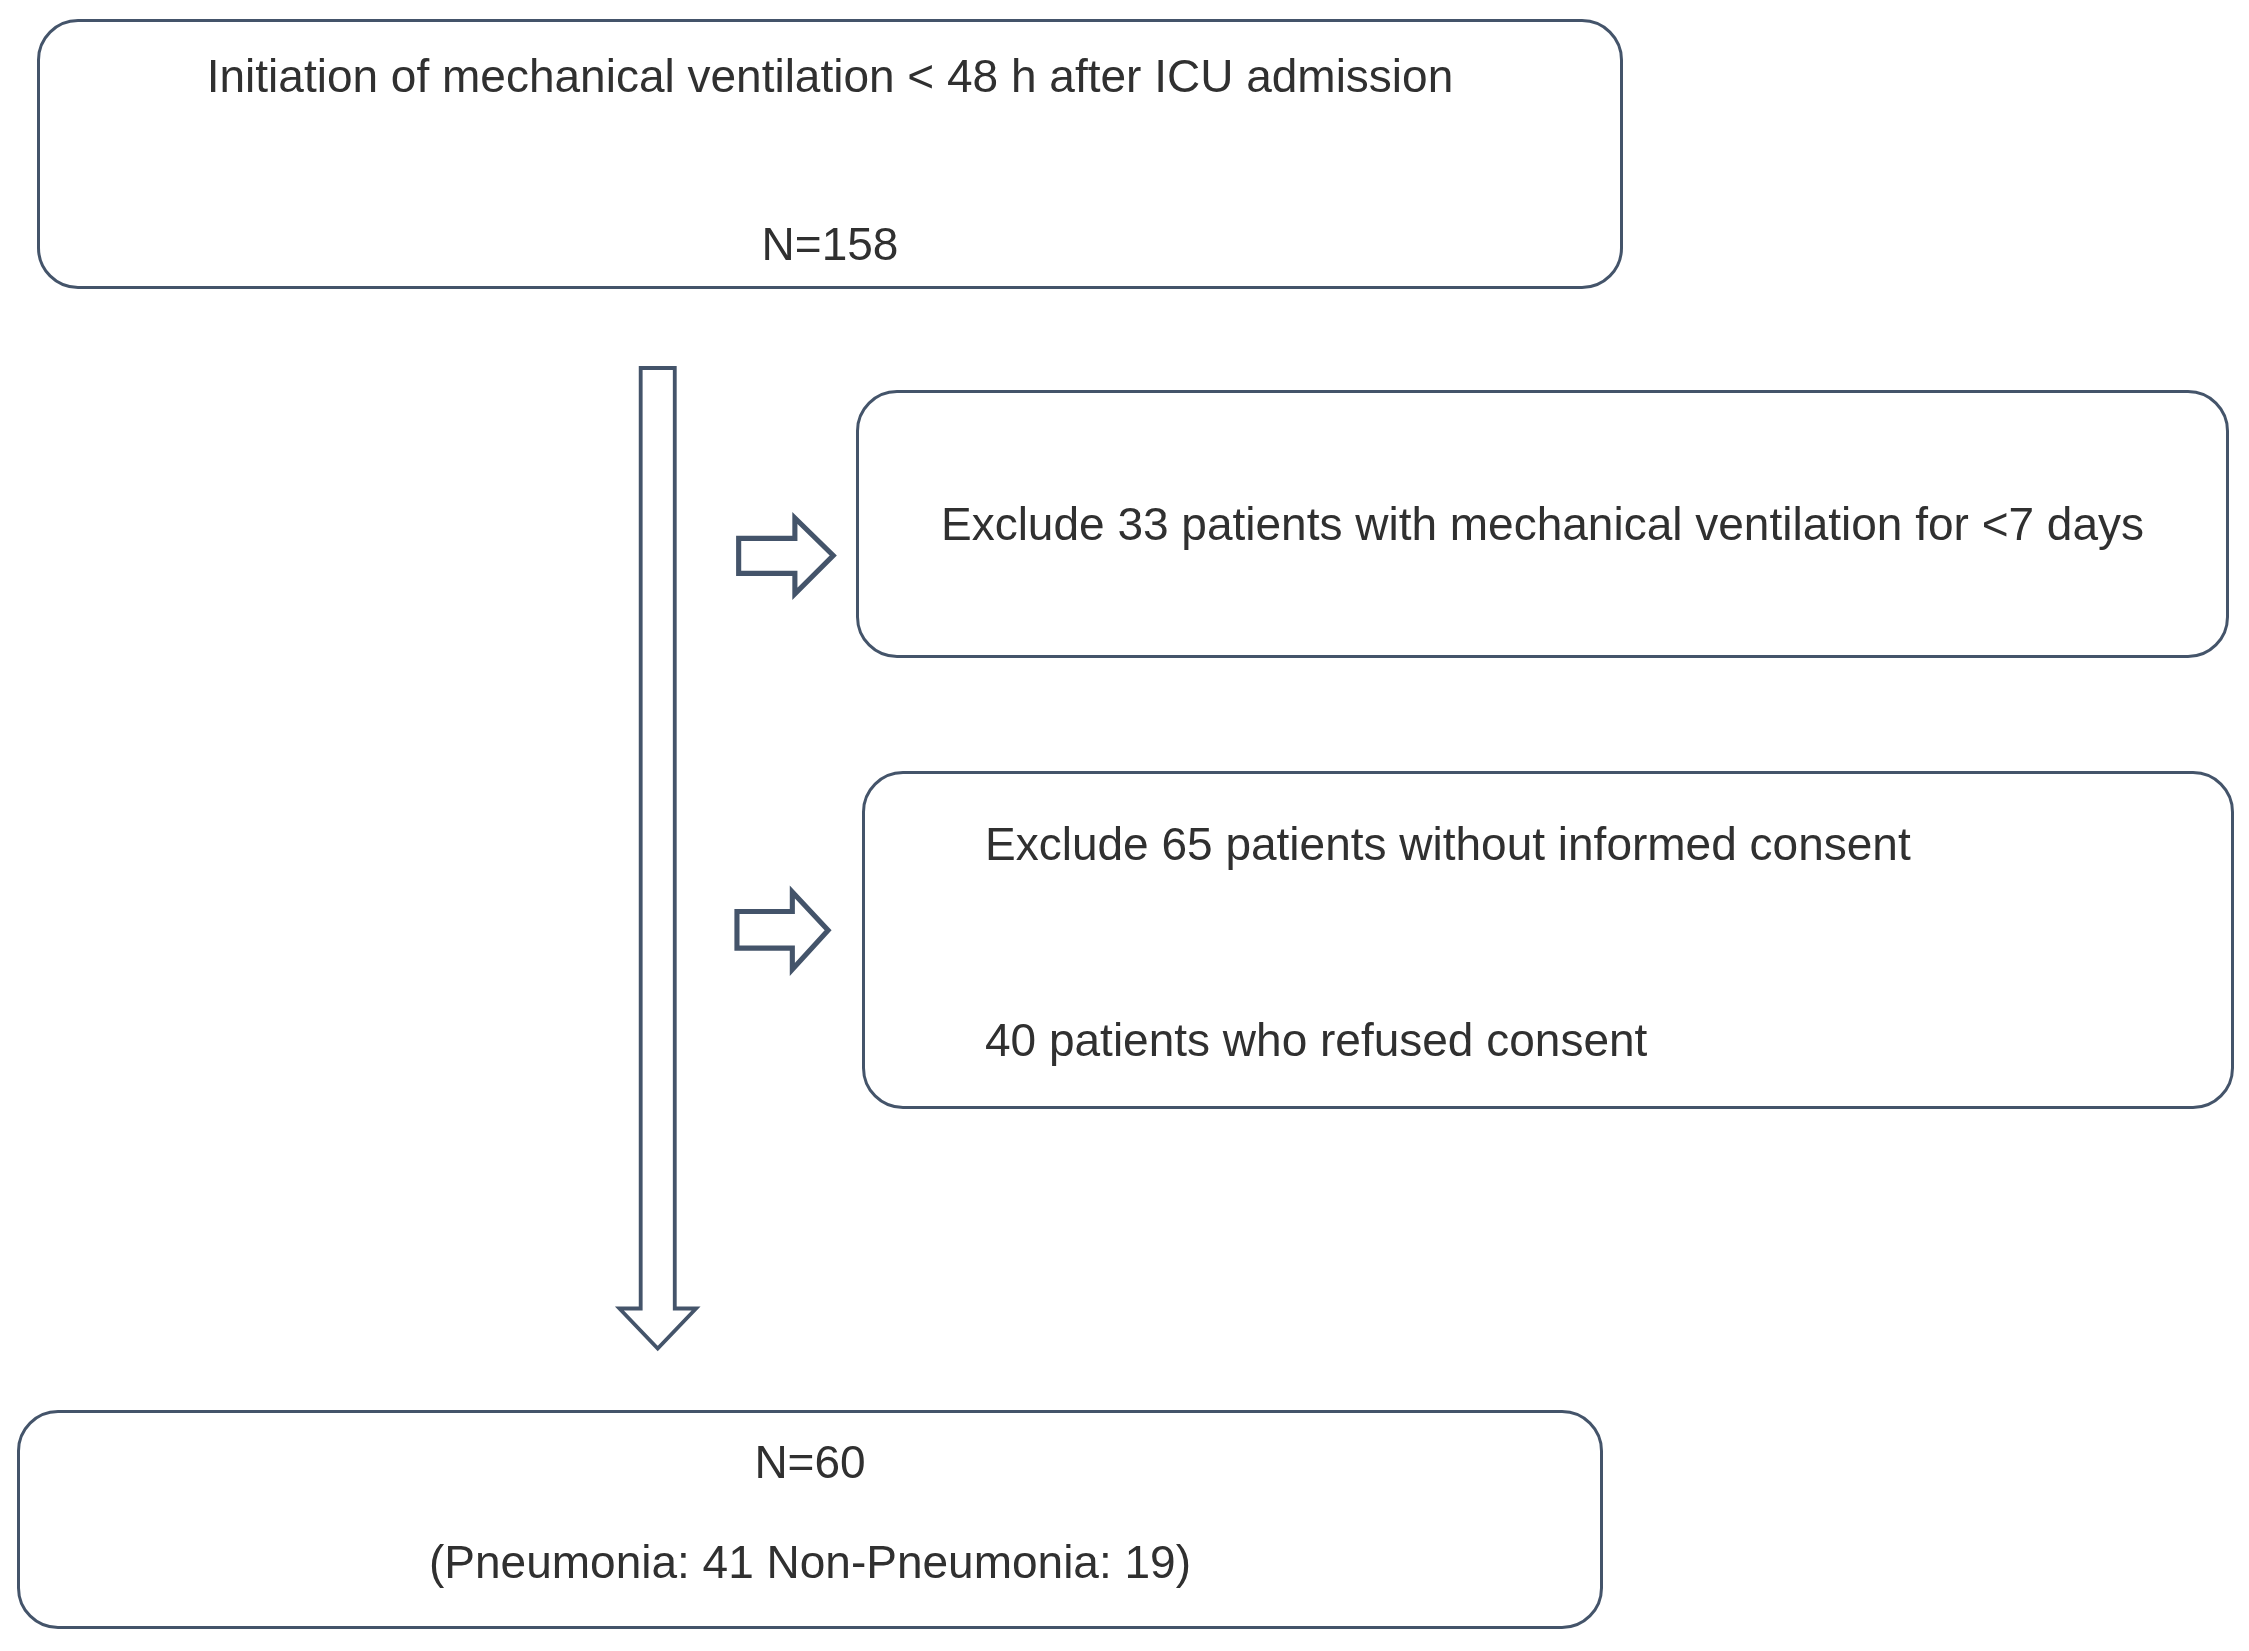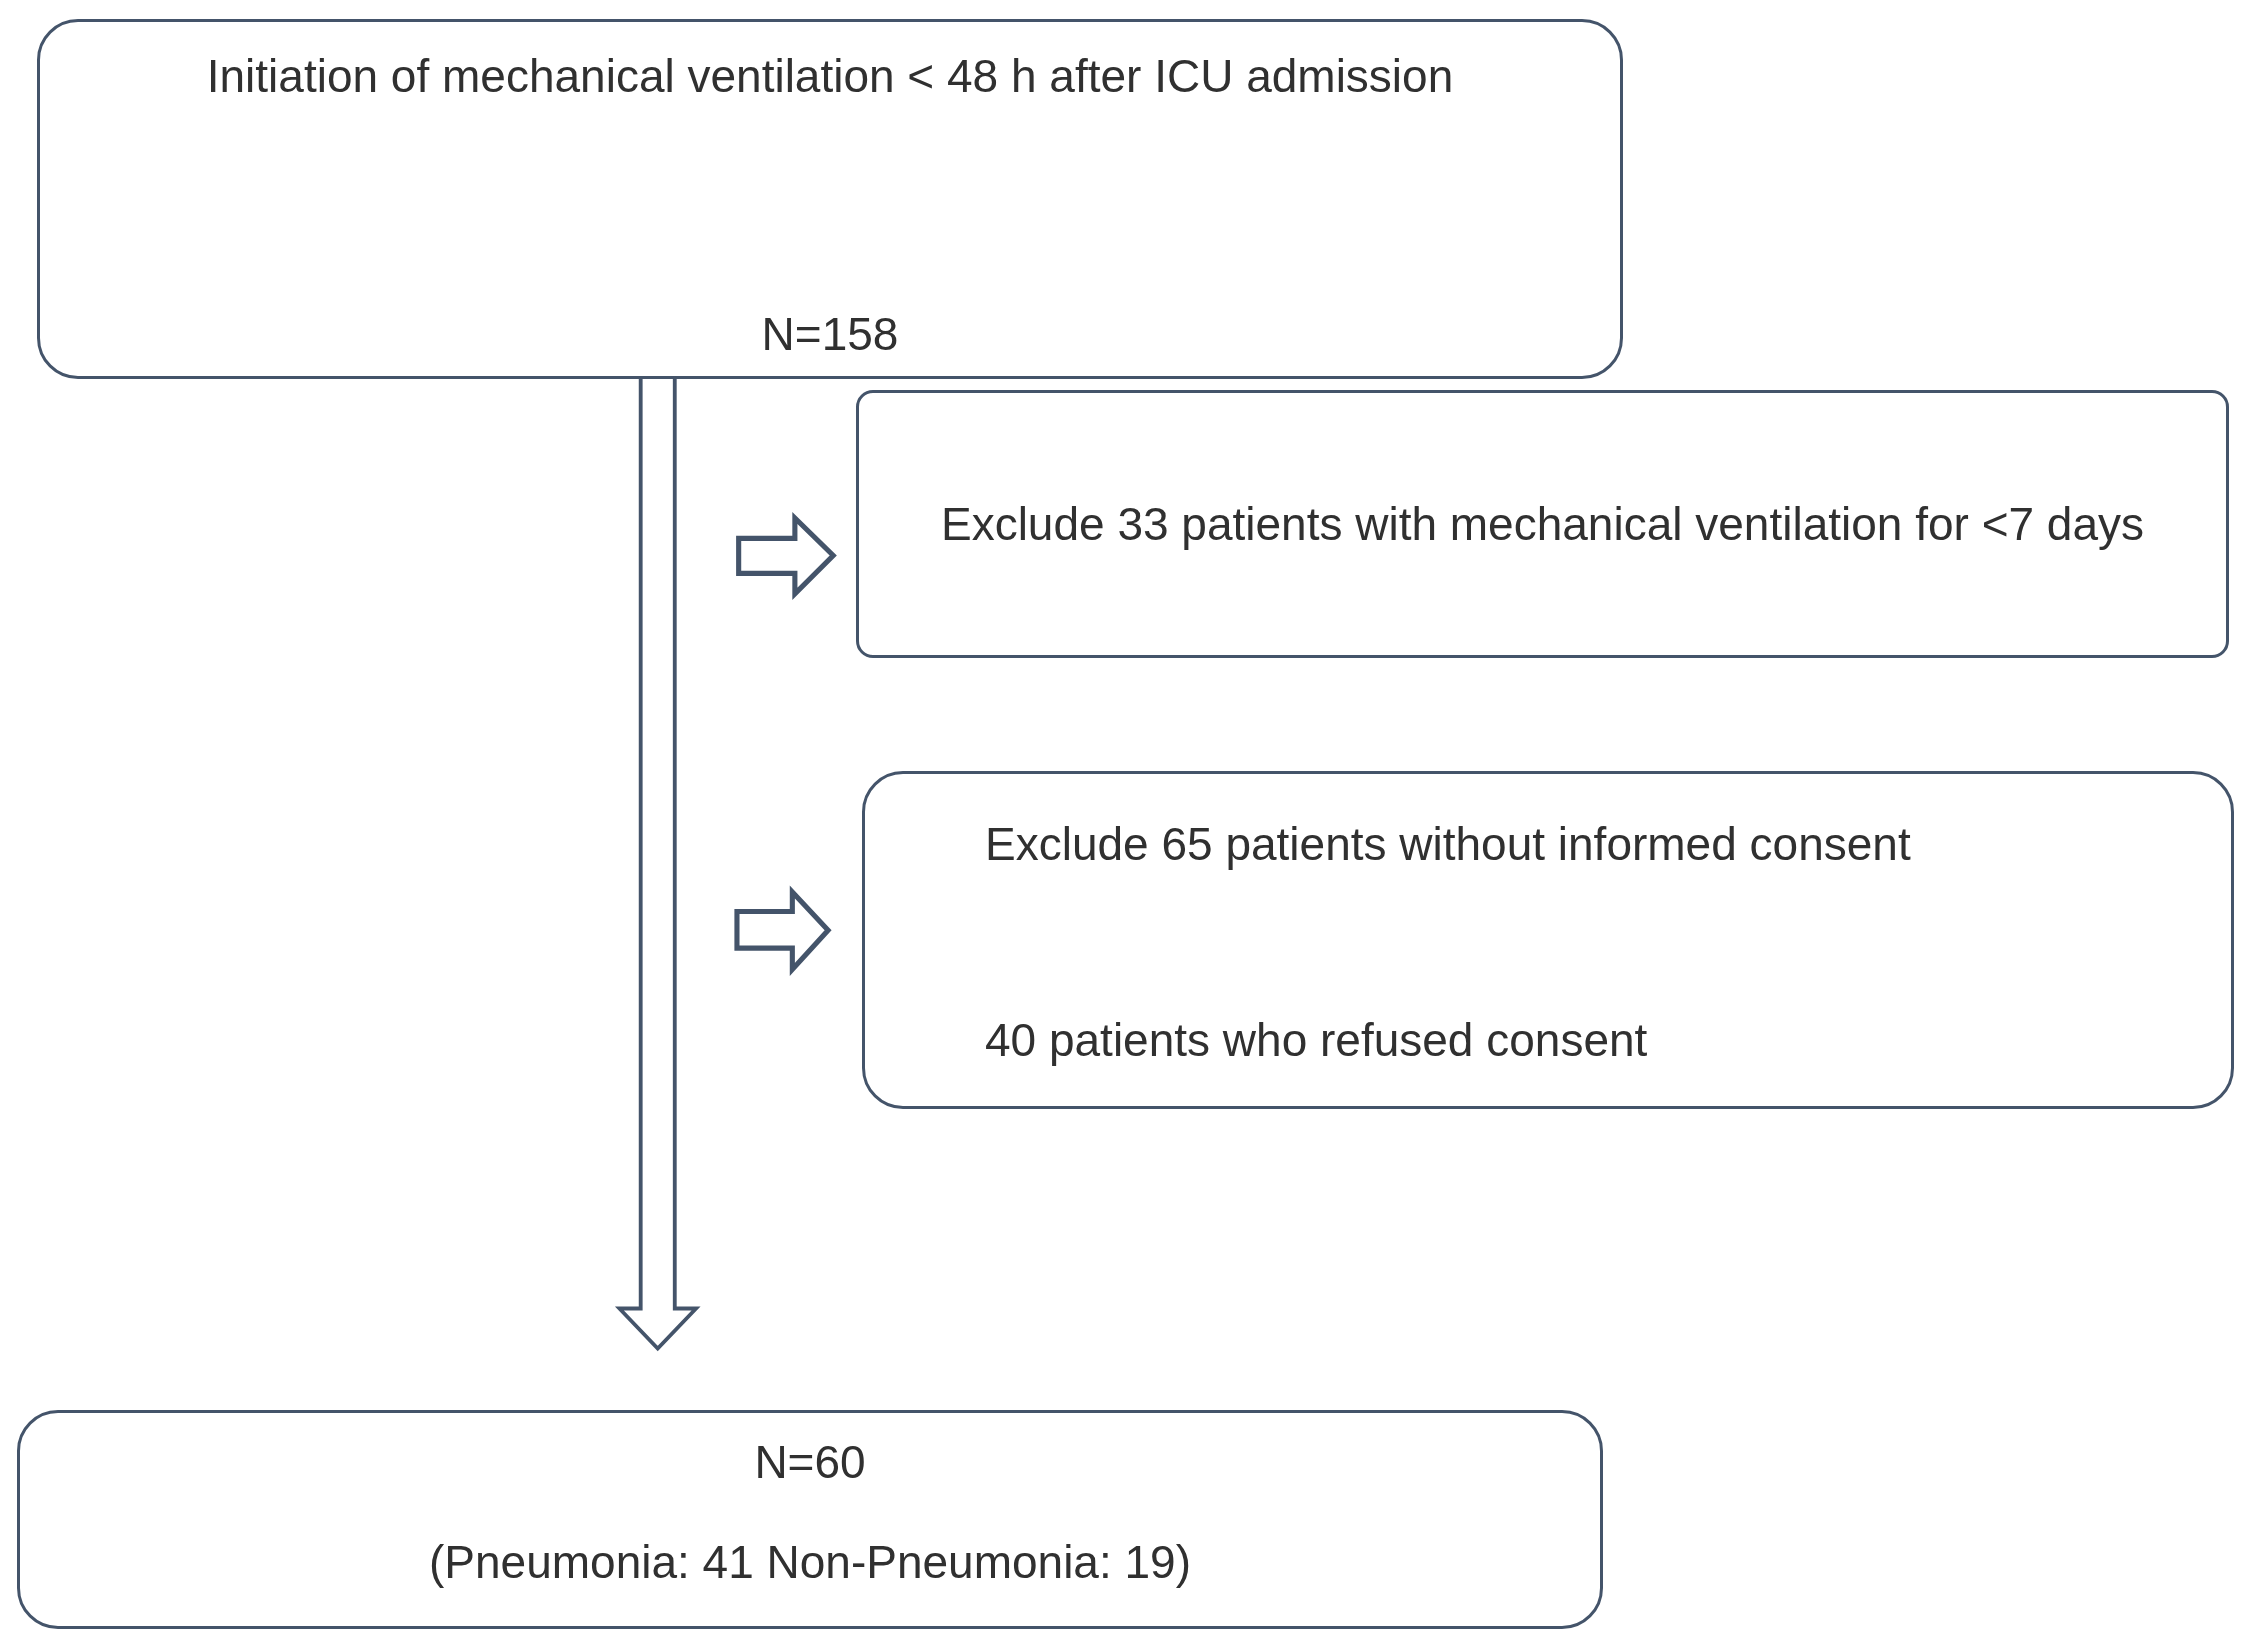--- a/index.html
+++ b/index.html
@@ -21,35 +21,34 @@
     box-sizing: border-box;
     background: #ffffff;
     border: 3.4px solid #44546a;
     border-radius: 41px;
     font-size: 46px;
     line-height: 55px;
     white-space: nowrap;
   }
   .box-top {
     left: 37px; top: 19px;
-    width: 1586px; height: 360px;
+    width: 1586px; height: 270px;
     display: flex; flex-direction: column;
     justify-content: space-between;
     align-items: center;
     text-align: center;
     padding: 27px 8.5px 13.6px 8.5px;
   }
   .box-excl1 {
     left: 856px; top: 390px;
     width: 1373px; height: 268px;
     display: flex;
     justify-content: center;
     align-items: center;
     text-align: center;
-    border-radius: 17px;
   }
   .box-excl2 {
     left: 862px; top: 771px;
     width: 1372px; height: 338px;
     display: flex; flex-direction: column;
     justify-content: space-between;
     align-items: flex-start;
     padding: 43px 17px 38px 120px;
   }
   .box-excl2 .sub-item {

